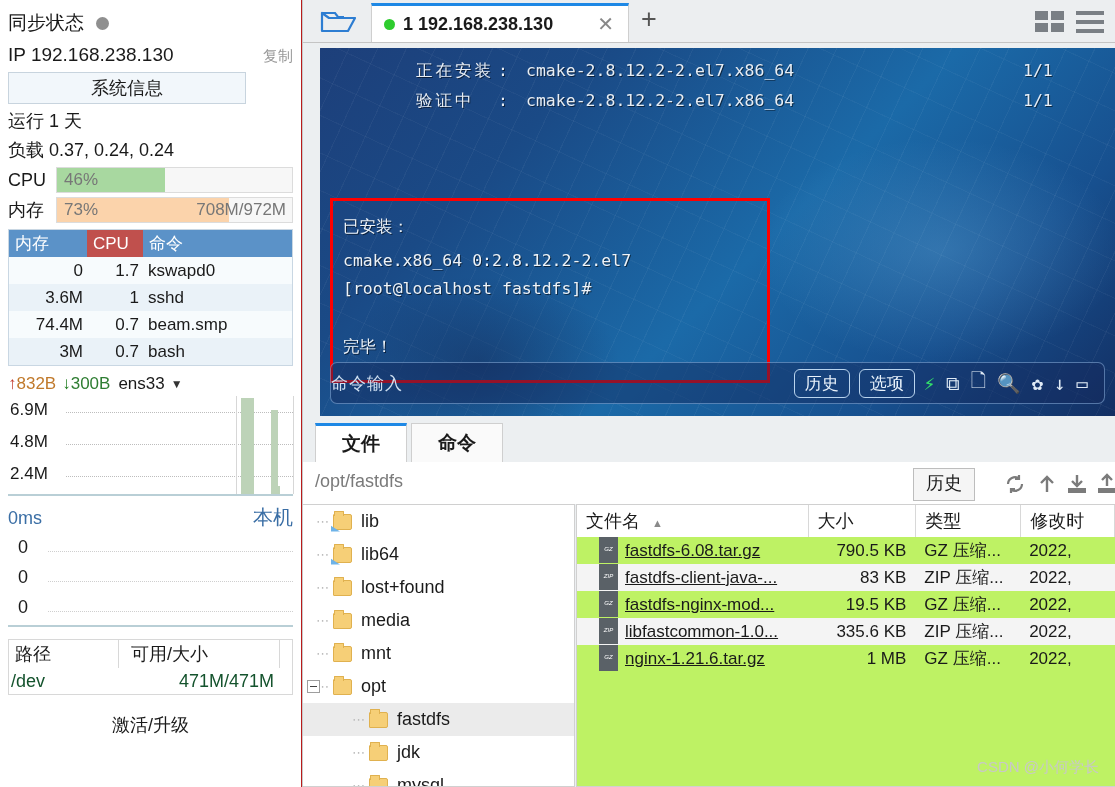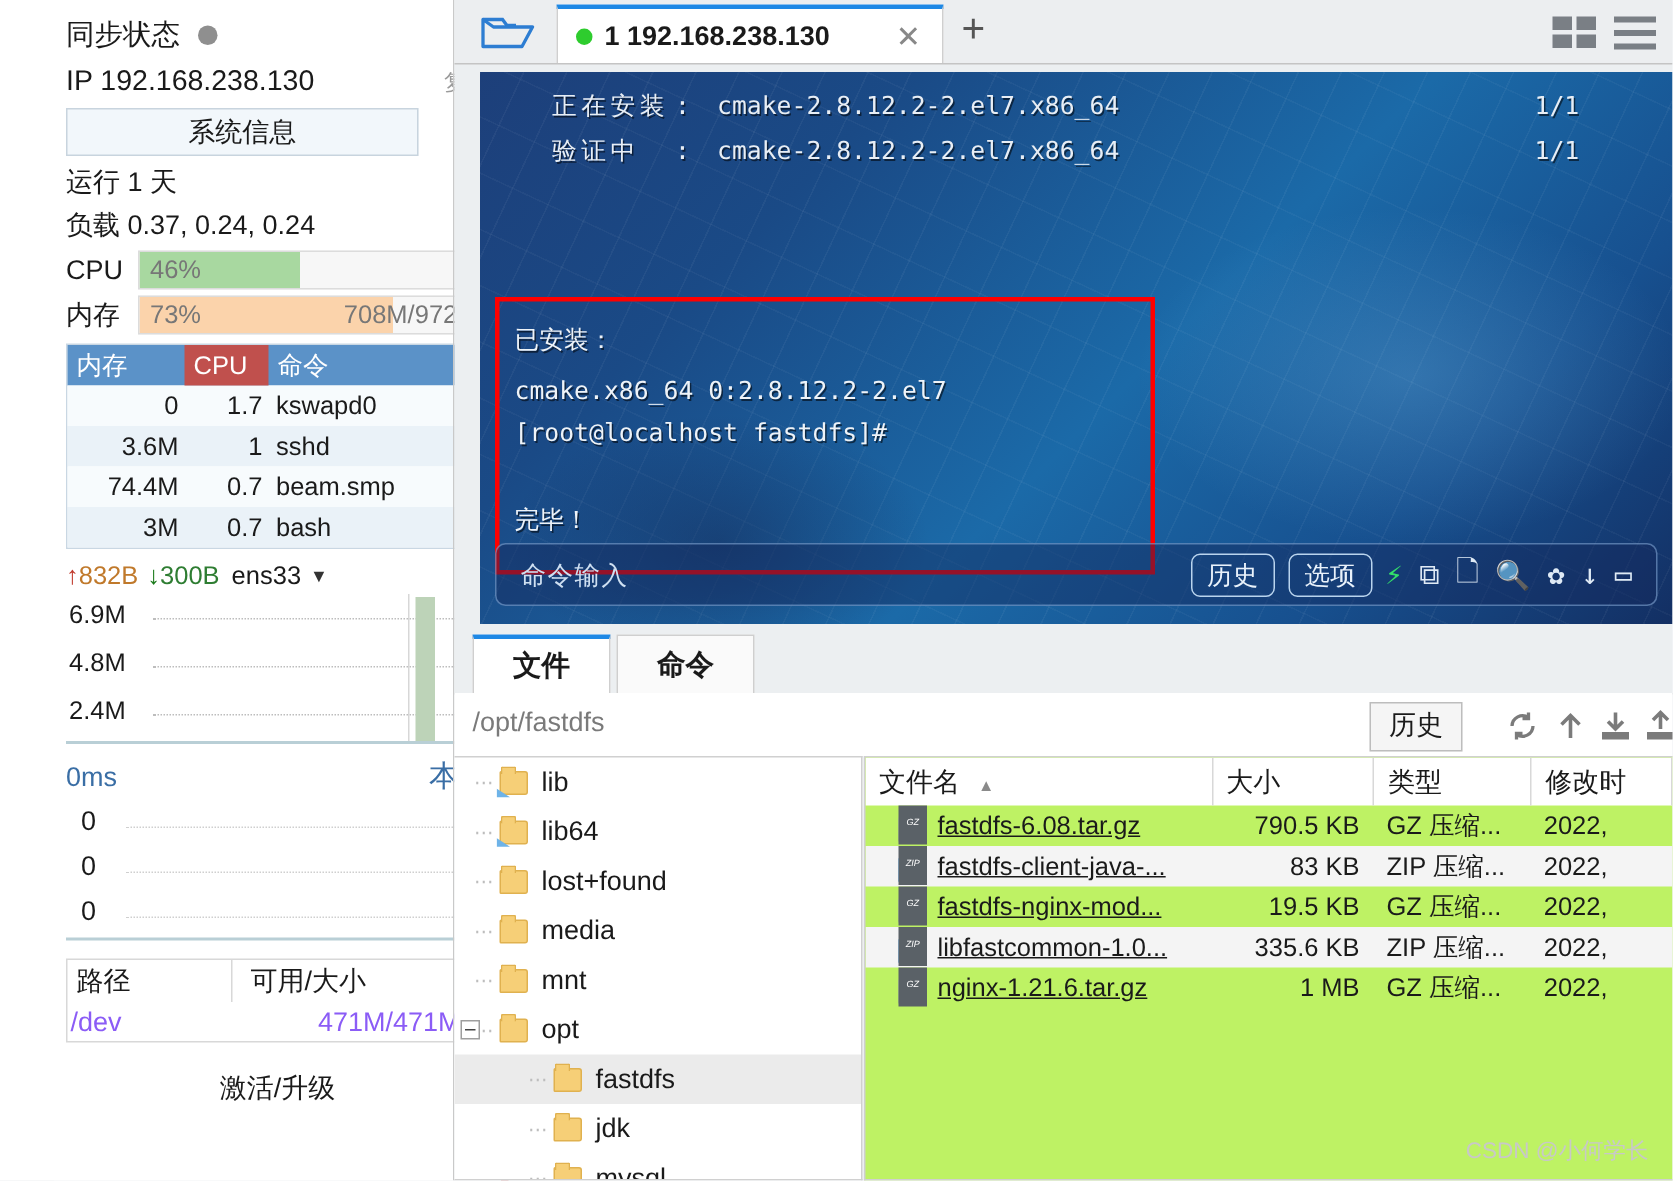--- a/index.html
+++ b/index.html
@@ -6,21 +6,21 @@
   body{
     width:1115px;height:787px;overflow:hidden;
     font-family:"Liberation Sans","DejaVu Sans",sans-serif;
     background:#ffffff;color:#222;
     -webkit-font-smoothing:antialiased;
   }
   .app{position:relative;width:1115px;height:787px;}
 
   
   .left{position:absolute;left:0;top:0;width:303px;height:787px;background:#fff;
-        border-right:5px solid #b91c1c;box-sizing:border-box;margin-left:36px;}
+        border-right:2px solid #b91c1c;box-sizing:border-box;}
 
   .row-sync{display:flex;align-items:center;padding:8px 0 0 8px;height:30px;}
   .row-sync .lbl{font-size:19px;color:#1a1a1a;}
   .dot-grey{width:13px;height:13px;border-radius:50%;background:#8f8f8f;margin-left:12px;}
 
   .row-ip{display:flex;align-items:baseline;padding:6px 8px 0 8px;}
   .row-ip .ip{font-size:19px;color:#1a1a1a;flex:1;}
   .row-ip .copy{font-size:15px;color:#9a9a9a;}
 
   .sysinfo-btn{margin:6px 55px 0 8px;height:30px;line-height:30px;text-align:center;
@@ -72,21 +72,21 @@
           border-left:0;border-right:0;border-bottom:2px solid #b9cfd6;background:#fff;}
   .graph2 .gl{position:absolute;left:40px;right:0;border-top:1px dotted #cfcfcf;}
   .graph2 .glabel{position:absolute;left:10px;font-size:18px;color:#1a1a1a;}
 
   
   .disk{margin:12px 8px 0 8px;border:1px solid #d8d8d8;box-sizing:border-box;}
   .disk-head{display:flex;height:28px;line-height:28px;font-size:18px;color:#1a1a1a;}
   .disk-head .d1{width:110px;padding-left:6px;box-sizing:border-box;border-right:1px solid #d8d8d8;}
   .disk-head .d2{flex:1;padding-left:12px;box-sizing:border-box;border-right:1px solid #d8d8d8;}
   .disk-head .d3{width:12px;}
-  .disk-row{display:flex;height:26px;line-height:26px;font-size:18px;color:#8b5cf6;}
+  .disk-row{display:flex;height:26px;line-height:26px;font-size:18px;color:#14532d;}
   .disk-row .d1{width:110px;padding-left:2px;box-sizing:border-box;}
   .disk-row .d2{flex:1;text-align:right;padding-right:6px;box-sizing:border-box;}
   .disk-row .d3{width:12px;}
 
   .activate{text-align:center;font-size:18px;color:#1a1a1a;margin-top:18px;}
 
   
   .right{position:absolute;left:303px;top:0;width:812px;height:787px;background:#eceff1;}
 
   
@@ -118,33 +118,33 @@
   .term:before{content:"";position:absolute;inset:0;
         background:
           radial-gradient(ellipse 260px 160px at 78% 55%, rgba(120,190,235,.28), transparent 70%),
           radial-gradient(ellipse 200px 120px at 20% 85%, rgba(20,35,80,.45), transparent 70%),
           repeating-linear-gradient(115deg, rgba(255,255,255,.045) 0 1px, transparent 1px 26px),
           repeating-linear-gradient(25deg, rgba(255,255,255,.035) 0 1px, transparent 1px 34px);
   }
   .term-body{position:relative;padding:8px 0 0 0;}
   .tline{display:flex;font-size:16.5px;color:#e8eef5;line-height:30px;
          text-shadow:1px 1px 0 rgba(0,0,0,.55);white-space:pre;}
-  .tline .zh{width:130px;padding-left:48px;box-sizing:border-box;letter-spacing:3px;}
+  .tline .zh{width:130px;padding-left:48px;box-sizing:border-box;letter-spacing:3px;margin-left:48px;}
   .tline .colon{width:28px;}
   .tline .pkg{flex:1;}
   .tline .cnt{width:92px;text-align:left;}
   .redbox{position:absolute;left:10px;top:150px;width:440px;height:185px;
           border:3px solid #ff0000;box-sizing:border-box;}
   .redbox .rl{font-size:16.5px;color:#eef3f8;line-height:28px;padding-left:10px;white-space:pre;
               text-shadow:1px 1px 0 rgba(0,0,0,.55);}
   .redbox .rl.ind{}
   .cmdbar{position:absolute;left:10px;right:10px;bottom:12px;height:40px;
           background:rgba(20,40,90,.45);border:1px solid rgba(150,190,235,.5);border-radius:7px;
           display:flex;align-items:center;}
-  .cmdbar .ph{font-size:17px;color:#cfe0f2;margin-left:16px;flex:1;
+  .cmdbar .ph{font-size:17px;color:#cfe0f2;flex:1;
               font-family:"Liberation Sans",sans-serif;letter-spacing:1px;}
   .pillbtn{border:1px solid #b9d4ee;border-radius:6px;color:#e9f2fb;font-size:17px;
            padding:2px 10px;margin-right:9px;font-family:"Liberation Sans",sans-serif;}
   .cicon{color:#dfeaf5;font-size:19px;margin-right:11px;}
   .cicon.bolt{color:#33e06a;font-weight:bold;}
 
   
   .fb-tabs{position:absolute;left:0;top:420px;width:812px;height:42px;
            background:#eceff1;border-bottom:1px solid #c4c4c4;}
   .fb-tab{position:absolute;top:3px;height:40px;box-sizing:border-box;display:flex;

